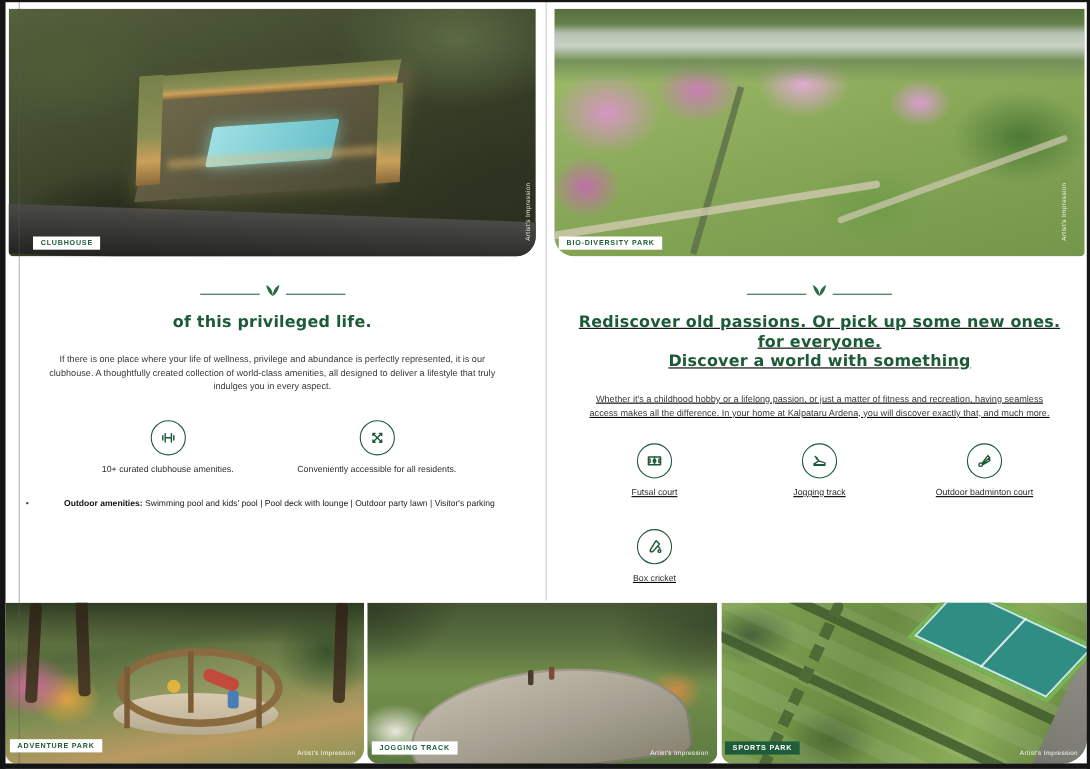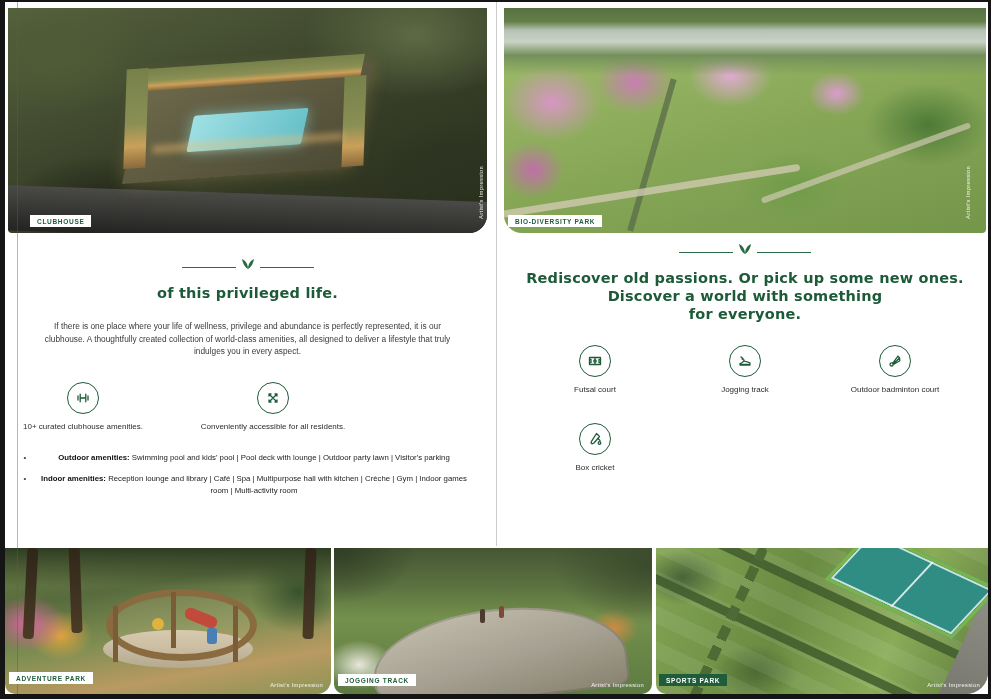--- a/index.html
+++ b/index.html
@@ -129,31 +129,31 @@
     font-family:"Liberation Sans",sans-serif;}
   .photo-label.green{background:#1e5c3a;color:#ffffff;}
   .credit{position:absolute;color:#ffffff;opacity:.92;font-size:5.8px;letter-spacing:.3px;z-index:6;}
   .credit.vert{writing-mode:vertical-rl;transform:rotate(180deg);}
   .cr-tl{right:3px;bottom:14px;} .cr-tr{right:15px;bottom:14px;}
   .cr-b{right:8px;bottom:6px;}
 
   
   .col{position:absolute;text-align:center;}
   .col-left{left:8px;top:255px;width:479px;}
-  .col-right{left:504px;top:240px;width:482px;}
+  .col-right{left:504px;top:255px;width:482px;text-decoration:underline;}
   .divider{position:relative;width:132px;height:15px;margin:0 auto;}
   .divider .line{position:absolute;bottom:2px;height:1px;background:#2a6b45;width:54px;}
   .divider .line.l{left:0;} .divider .line.r{right:0;}
   .divider svg{position:absolute;left:50%;transform:translateX(-50%);bottom:0;}
   .heading{margin-top:14px;color:#1d5b38;font-weight:bold;font-size:14.5px;line-height:18px;
     letter-spacing:.2px;font-family:"DejaVu Sans",sans-serif;}
   .bodytext{margin:18px auto 0;font-size:8.3px;line-height:12.5px;color:#3a3a3a;max-width:408px;}
   .col-right .bodytext{max-width:420px;}
 
-  .features{display:flex;justify-content:flex-start;gap:40px;margin-top:24px;}
+  .features{display:flex;justify-content:center;gap:40px;margin-top:24px;}
   .feature{width:150px;}
   .icon-circle{width:30px;height:30px;border:1.6px solid #1d5b38;border-radius:50%;
     margin:0 auto 7px;display:flex;align-items:center;justify-content:center;background:#fff;}
   .feature .cap, .amenity .cap{font-size:8px;line-height:11px;color:#2c2c2c;}
 
   .amenity-grid{display:flex;flex-wrap:wrap;width:450px;margin:22px auto 0;}
   .amenity{width:33.33%;margin-bottom:28px;}
 
   .bullets{width:452px;margin:20px auto 0;text-align:center;font-size:7.8px;line-height:12px;color:#222;}
   .bullet{position:relative;padding-left:13px;margin-bottom:9px;}
@@ -220,40 +220,38 @@
           </svg>
         </div>
         <div class="cap">Conveniently accessible for all residents.</div>
       </div>
     </div>
 
     <div class="bullets">
       <div class="bullet">
         <b>Outdoor amenities:</b><span> Swimming pool and kids' pool | Pool deck with lounge | Outdoor party lawn | Visitor's parking</span>
       </div>
-      <div class="bullet">
-        <b>Indoor amenities:</b><span> Reception lounge and library | Café | Spa | Multipurpose hall with kitchen | Crèche | Gym | Indoor games room | Multi-activity room</span>
-      </div>
     </div>
   </div>
 
   <div class="col col-right">
     <div class="divider">
       <span class="line l"></span>
       <span class="line r"></span>
       <svg width="20" height="14" viewBox="0 0 20 14">
         <path d="M10 13C10 8 12.5 4.5 16 3c-.8 4.5-3 8.5-6 10z" fill="#2a6b45"></path>
         <path d="M10 13C10 8 7.5 4.5 4 3c.8 4.5 3 8.5 6 10z" fill="#2a6b45"></path>
       </svg>
     </div>
     <div class="heading">
       <div>Rediscover old passions. Or pick up some new ones.</div>
+      <div>for everyone.</div>
       <div>Discover a world with something</div>
-      <div>for everyone.</div>
-    </div>
+    </div>
+    <div class="bodytext">Whether it's a childhood hobby or a lifelong passion, or just a matter of fitness and recreation, having seamless access makes all the difference. In your home at Kalpataru Ardena, you will discover exactly that, and much more.</div>
 
     <div class="amenity-grid">
       <div class="amenity">
         <div class="icon-circle">
           <svg class="icon-svg" width="16" height="16" viewBox="0 0 16 16">
             <rect x="2.5" y="4.5" width="11" height="7"></rect>
               <path d="M8 4.5v7M2.5 6.5h1.5v3H2.5M13.5 6.5H12v3h1.5"></path>
               <circle cx="8" cy="8" r="1.2"></circle>
           </svg>
         </div>

